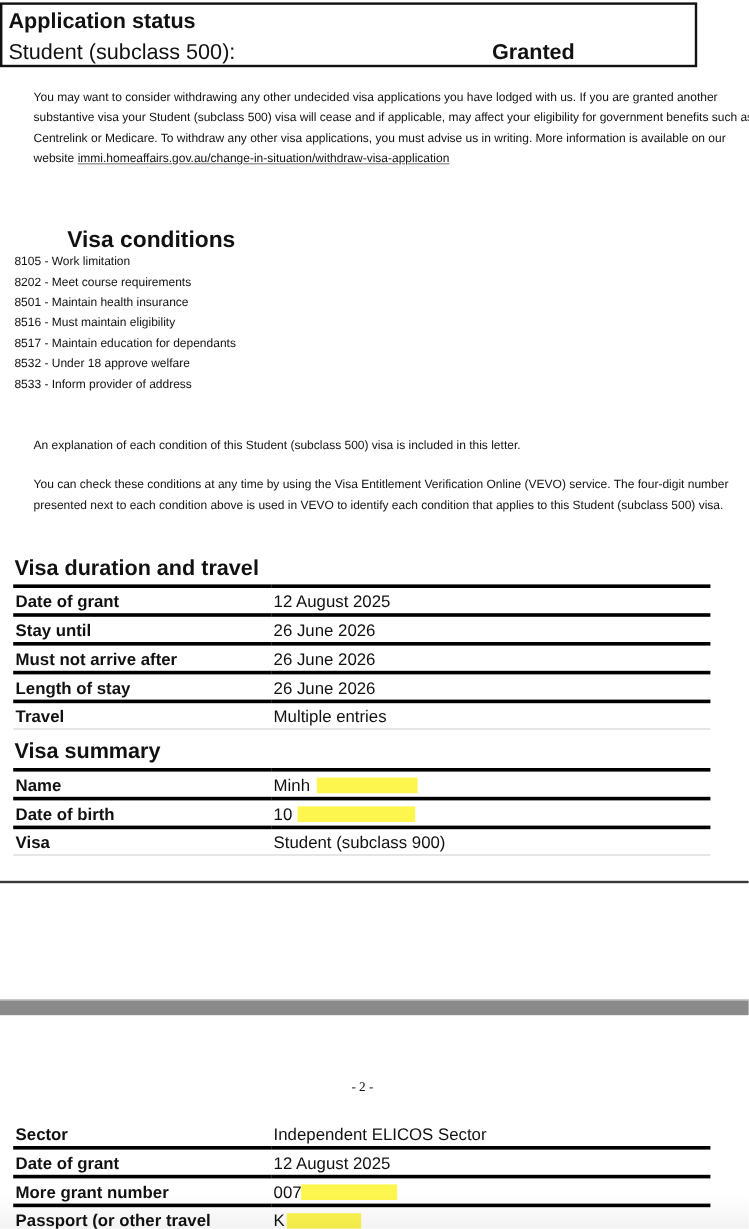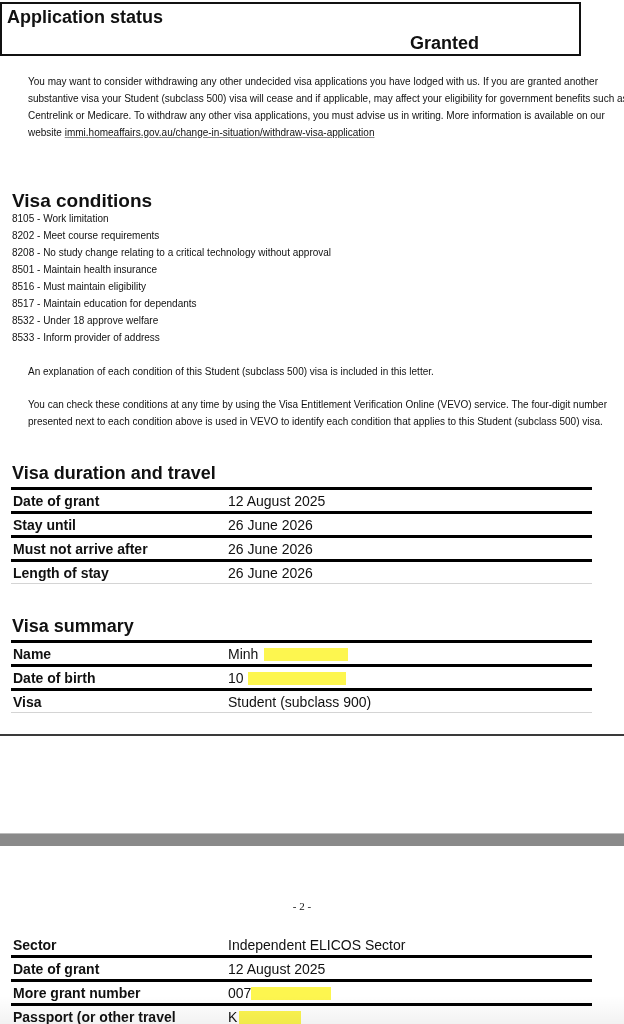--- a/index.html
+++ b/index.html
@@ -16,21 +16,21 @@
     .status-label { position: absolute; left: 5px; top: 29px; font-size: 18px; }
     .status-value { position: absolute; left: 408px; top: 29px; font-size: 18px; font-weight: bold; text-align: center; }
 
     .para {
       position: absolute; left: 28px; width: 600px;
       font-size: 10px; line-height: 17px; color: #111;
     }
     .para a { color: #111; text-decoration: underline; text-decoration-color: #888; }
 
     .h2 { position: absolute; left: 12px; font-size: 18px; font-weight: bold; }
-    .h2.cond { font-size: 19px; }
+    .h2.cond { font-size: 19px; margin-left: 44px; }
 
     .cond-list { position: absolute; left: 12px; top: 210px; font-size: 10px; line-height: 17px; margin: 0; padding: 0; list-style: none; }
 
     table.kv {
       position: absolute; left: 11px; width: 581px; border-collapse: collapse; font-size: 14px;
     }
     table.kv td { height: 21px; padding: 0 0 0 2px; border-top: 3px solid #000000; vertical-align: middle; }
     table.kv tr:last-child td { border-bottom: 1px solid #d4d4d4; }
     table.kv td.k { font-weight: bold; width: 213px; }
     table.kv.noTopFirst tr:first-child td { border-top: none; }
@@ -41,32 +41,32 @@
     .gray-band { position: absolute; left: 0; top: 833px; width: 624px; height: 12px; background: #8a8a8a; border-top: 1px solid #bcbcbc; }
     .page-num { position: absolute; left: 0; top: 900px; width: 604px; text-align: center; font-family: "Liberation Serif", serif; font-size: 11px; }
     .bottom-shade { position: absolute; left: 0; top: 996px; width: 624px; height: 28px;
       background: linear-gradient(to bottom, rgba(0,0,0,0), rgba(0,0,0,0.05)); pointer-events: none; }
   </style>
 </head>
 <body>
 
 <div class="status-box">
   <div class="status-title">Application status</div>
+  <div class="status-label">Student (subclass 500):</div>
   <div class="status-value">Granted</div>
 </div>
 
 <div class="para" style="top:73px;">
   <span>You may want to consider withdrawing any other undecided visa applications you have lodged with us. If you are granted another substantive visa your Student (subclass 500) visa will cease and if applicable, may affect your eligibility for government benefits such as Centrelink or Medicare. To withdraw any other visa applications, you must advise us in writing. More information is available on our website </span><a>immi.homeaffairs.gov.au/change-in-situation/withdraw-visa-application</a>
 </div>
 
 <div class="h2 cond" style="top:190px;">Visa conditions</div>
 <ul class="cond-list">
   <li>8105 - Work limitation</li>
   <li>8202 - Meet course requirements</li>
-  <li>8208 - No study change relating to a critical technology without approval</li>
   <li>8501 - Maintain health insurance</li>
   <li>8516 - Must maintain eligibility</li>
   <li>8517 - Maintain education for dependants</li>
   <li>8532 - Under 18 approve welfare</li>
   <li>8533 - Inform provider of address</li>
 </ul>
 
 <div class="para" style="top:363px;">An explanation of each condition of this Student (subclass 500) visa is included in this letter.</div>
 <div class="para" style="top:396px;">You can check these conditions at any time by using the Visa Entitlement Verification Online (VEVO) service. The four-digit number presented next to each condition above is used in VEVO to identify each condition that applies to this Student (subclass 500) visa.</div>
 
@@ -81,20 +81,24 @@
       <td class="k">Stay until</td>
       <td>26 June 2026</td>
     </tr>
     <tr>
       <td class="k">Must not arrive after</td>
       <td>26 June 2026</td>
     </tr>
     <tr>
       <td class="k">Length of stay</td>
       <td>26 June 2026</td>
+    </tr>
+    <tr>
+      <td class="k">Travel</td>
+      <td>Multiple entries</td>
     </tr>
   </tbody>
 </table>
 
 <div class="h2" style="top:616px;">Visa summary</div>
 <table class="kv" style="top:640px;">
   <tbody>
     <tr>
       <td class="k">Name</td>
       <td><span>Minh</span><span class="redact" style="width:84px;margin-left:6px;"></span></td>

